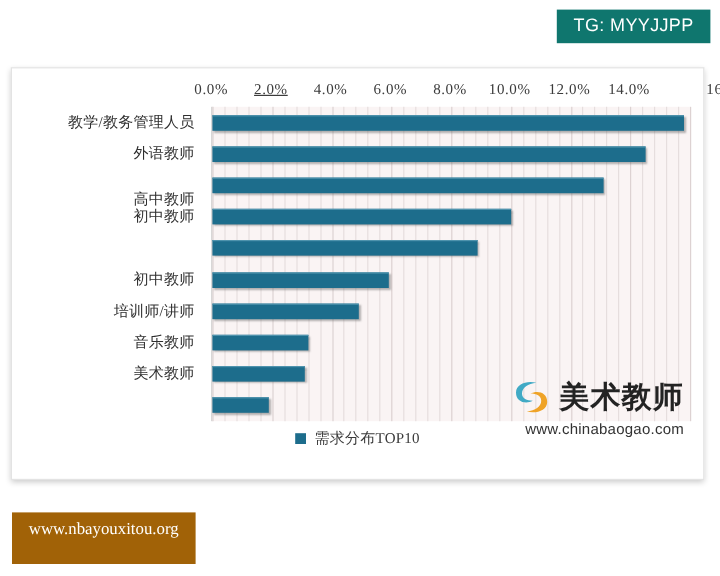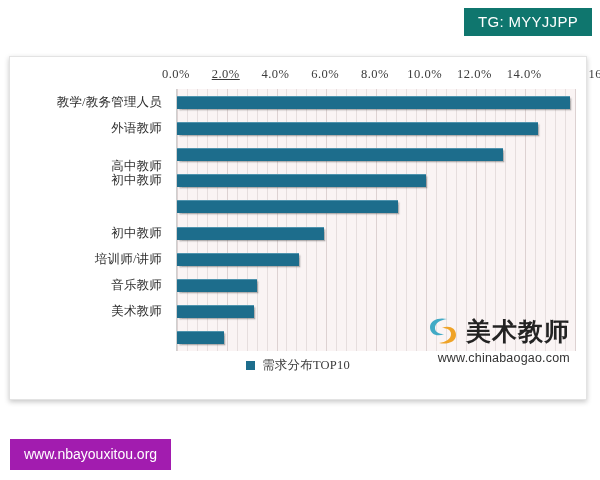--- a/index.html
+++ b/index.html
@@ -24,25 +24,25 @@
     padding:6px 14px 7px 14px;
     line-height:1;
     white-space:nowrap;
   }
 
   
   .url-chip{
     position:absolute;
     left:10px;
     bottom:10px;
-    background:#a21caf;
+    background:#a16207;
     color:#ffffff;
-    font-family:Liberation Sans, sans-serif;
+    font-family:Liberation Serif, serif;
     font-size:14px;
-    padding:8px 14px 9px 14px;
+    padding:8px 14px 21px 14px;
     line-height:1;
     white-space:nowrap;
   }
 
   
   .chart-card{
     position:absolute;
     left:9px;
     top:56px;
     width:578px;

